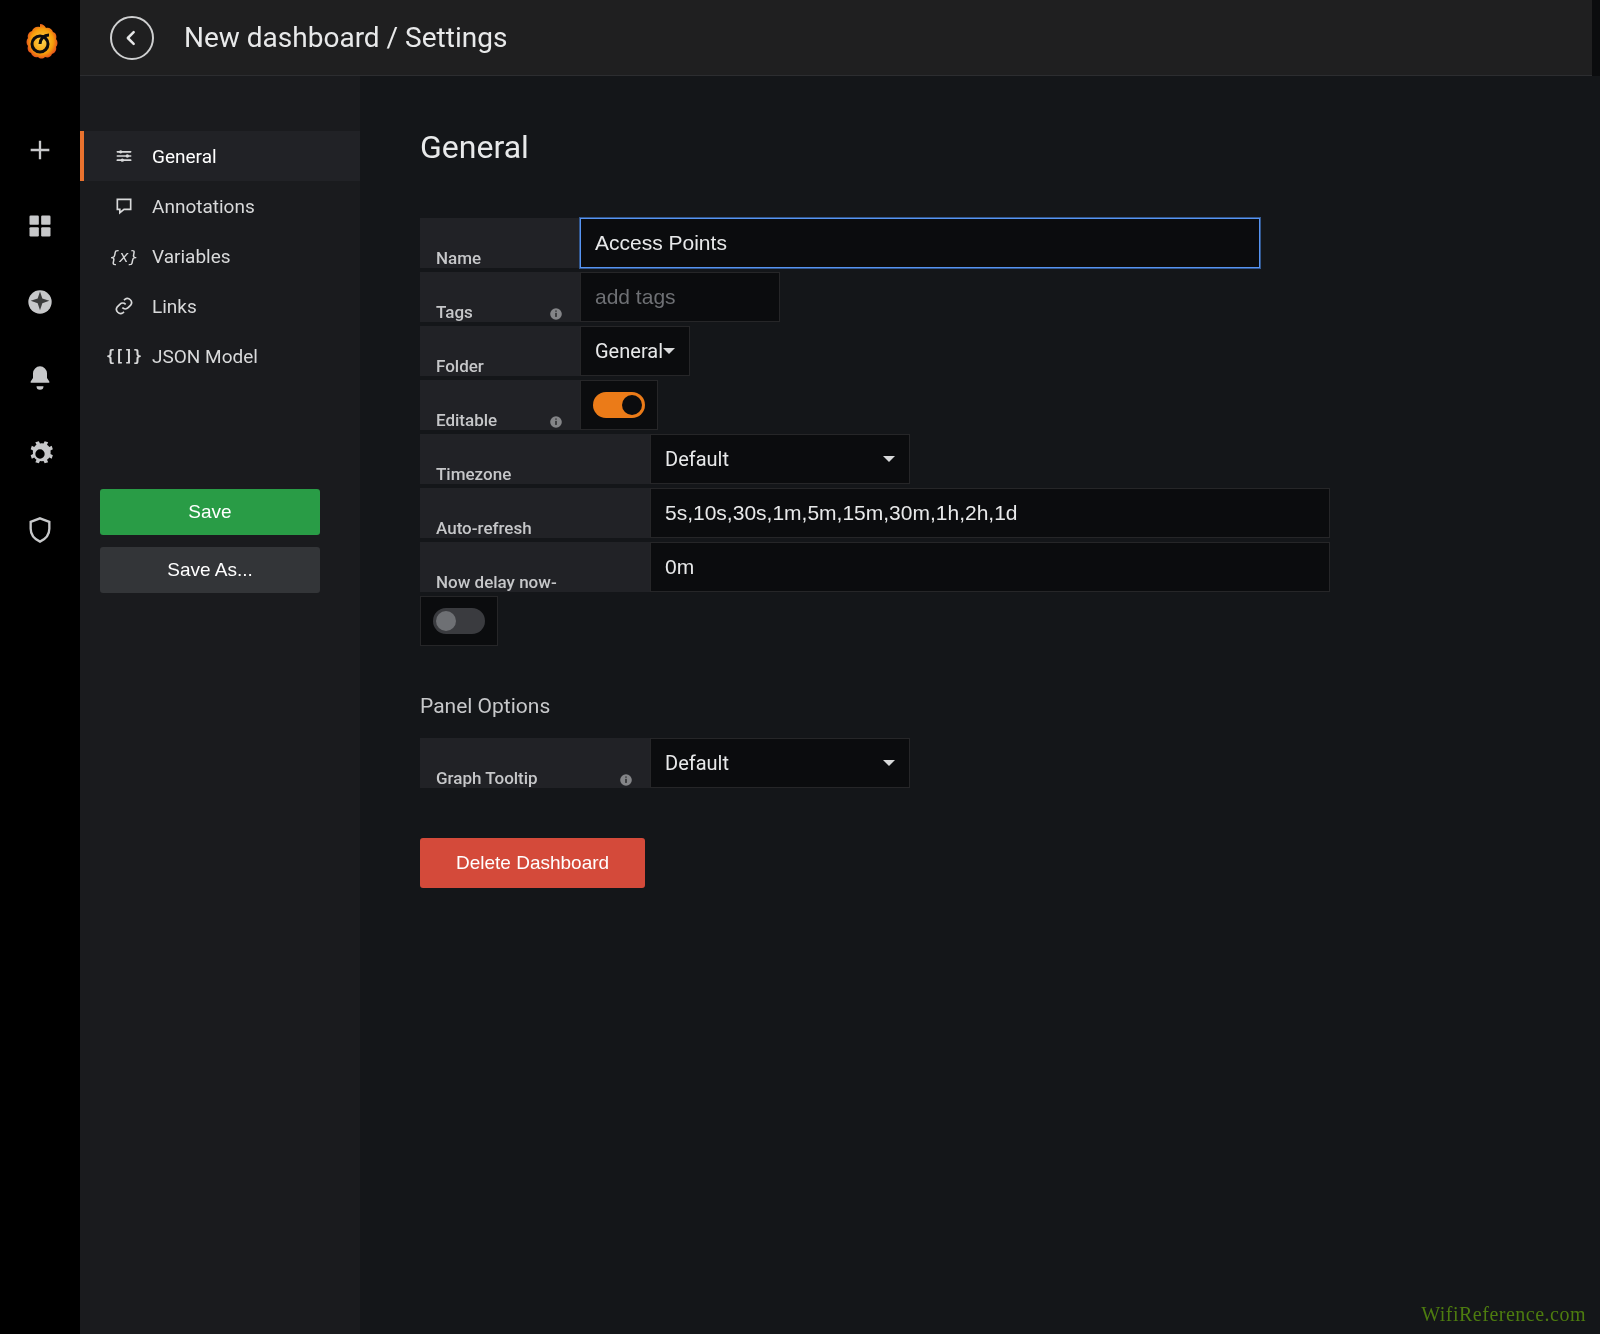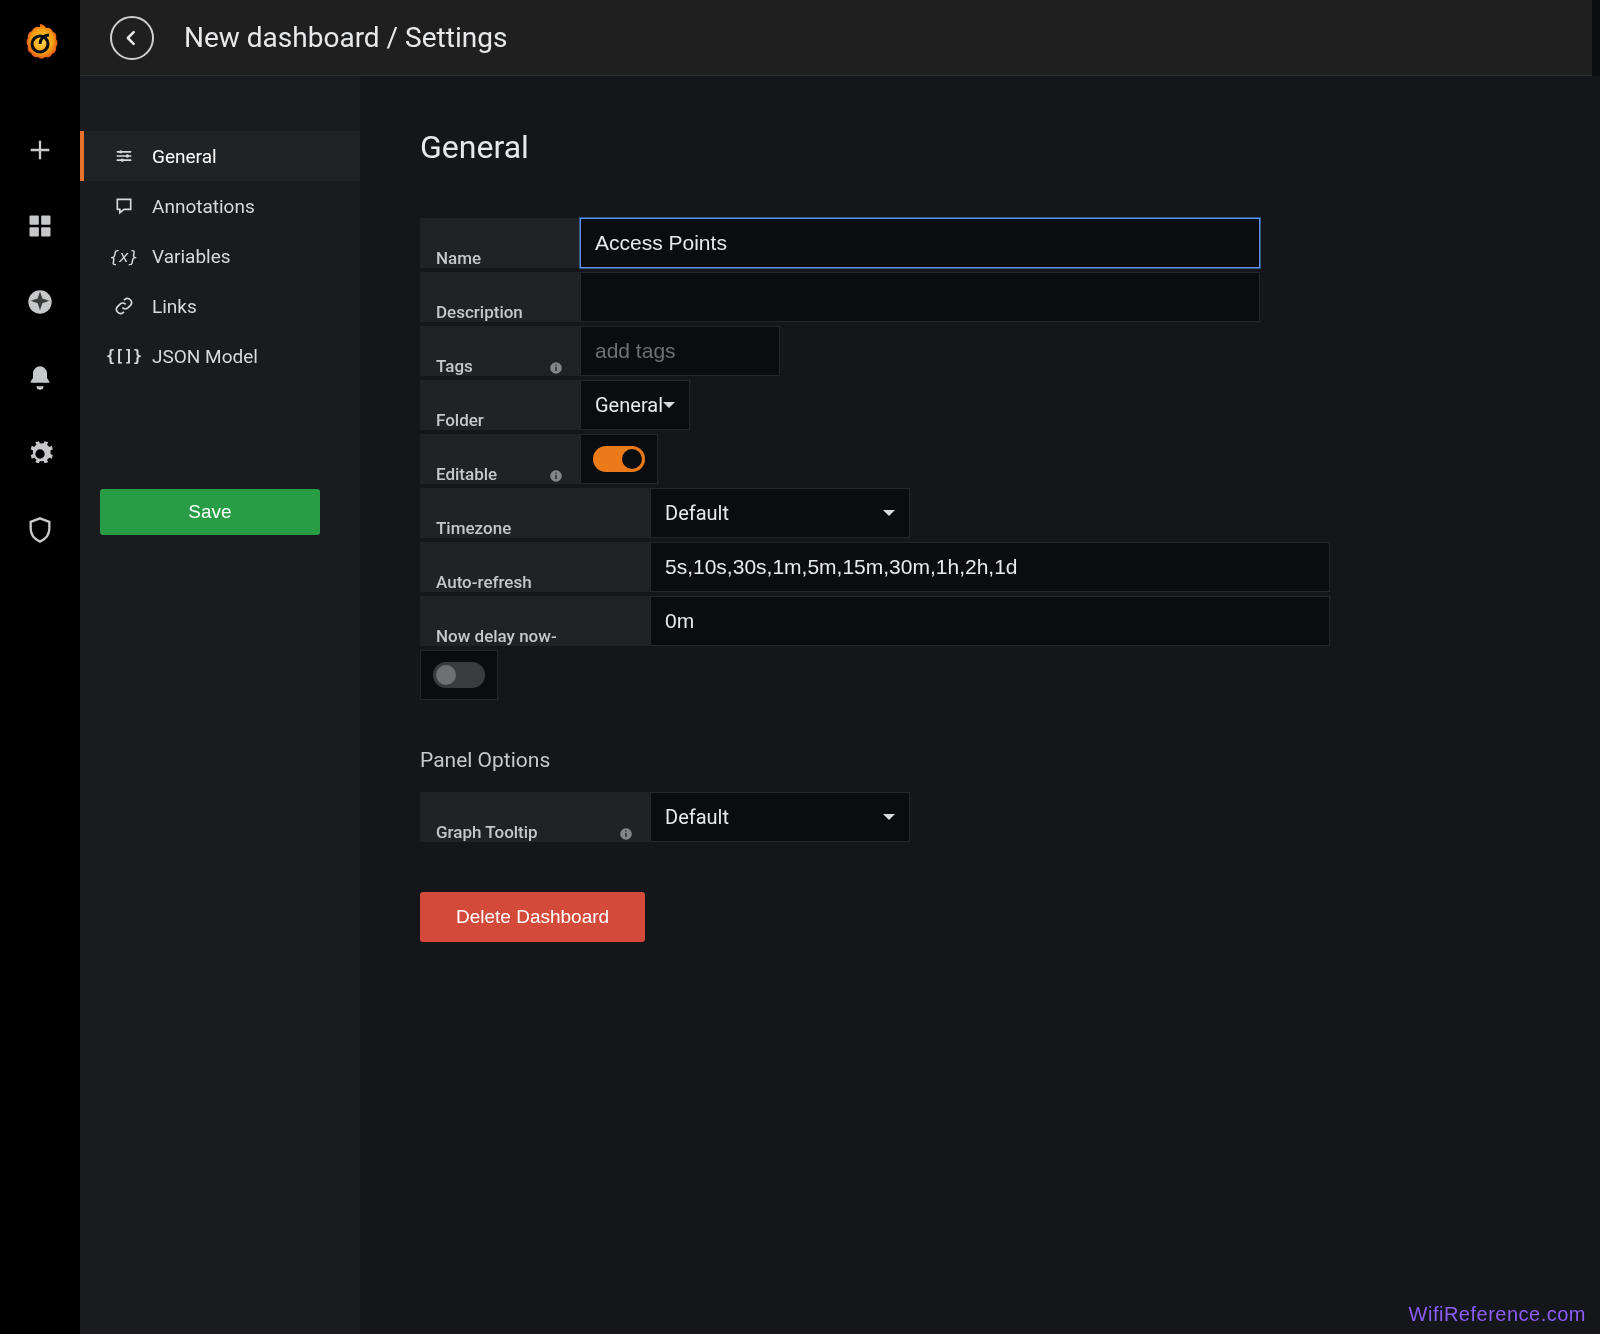--- a/index.html
+++ b/index.html
@@ -242,23 +242,23 @@
     border: none;
     border-radius: 3px;
     font-size: 19px;
     cursor: pointer;
   }
 
   
   .watermark {
     position: fixed;
     right: 14px; bottom: 8px;
-    color: #8b5cf6;
+    color: #4d7c0f;
     font-size: 20px;
-    font-family: Liberation Sans, sans-serif;
+    font-family: Liberation Serif, serif;
     letter-spacing: 0.5px;
   }
 </style>
 </head>
 <body>
 
 <svg width="0" height="0" style="position:absolute">
   <defs>
     <symbol id="i-arrow-left" viewBox="0 0 24 24">
         <path fill="none" stroke="currentColor" stroke-width="3" stroke-linecap="round" stroke-linejoin="round" d="M14 5l-7 7 7 7"></path>
@@ -393,39 +393,34 @@
           </span>
         <span>Links</span>
       </li>
       <li>
         <span class="nav-item-icon" style="font-family:monospace;font-size:15px;font-weight:bold;">{[]}</span>
         <span>JSON Model</span>
       </li>
     </ul>
     <div class="save-buttons">
       <button class="btn btn-green">Save</button>
+      <button class="btn btn-grey">Save As...</button>
     </div>
   </aside>
 
   <section class="content">
     <h2 class="section-title">General</h2>
 
     <div class="form-row">
       <div class="form-label w-140">
         <span>Name</span>
       </div>
       <input class="form-input focused" type="text" value="Access Points" style="">
     </div>
 
-    <div class="form-row">
-      <div class="form-label w-140">
-        <span>Description</span>
-      </div>
-      <input class="form-input" type="text" value="" style="">
-    </div>
 
     <div class="form-row">
       <div class="form-label w-140">
         <span>Tags</span>
         <span class="info-icon">
             <svg>
               <use href="#i-info"></use>
             </svg>
           </span>
       </div>

